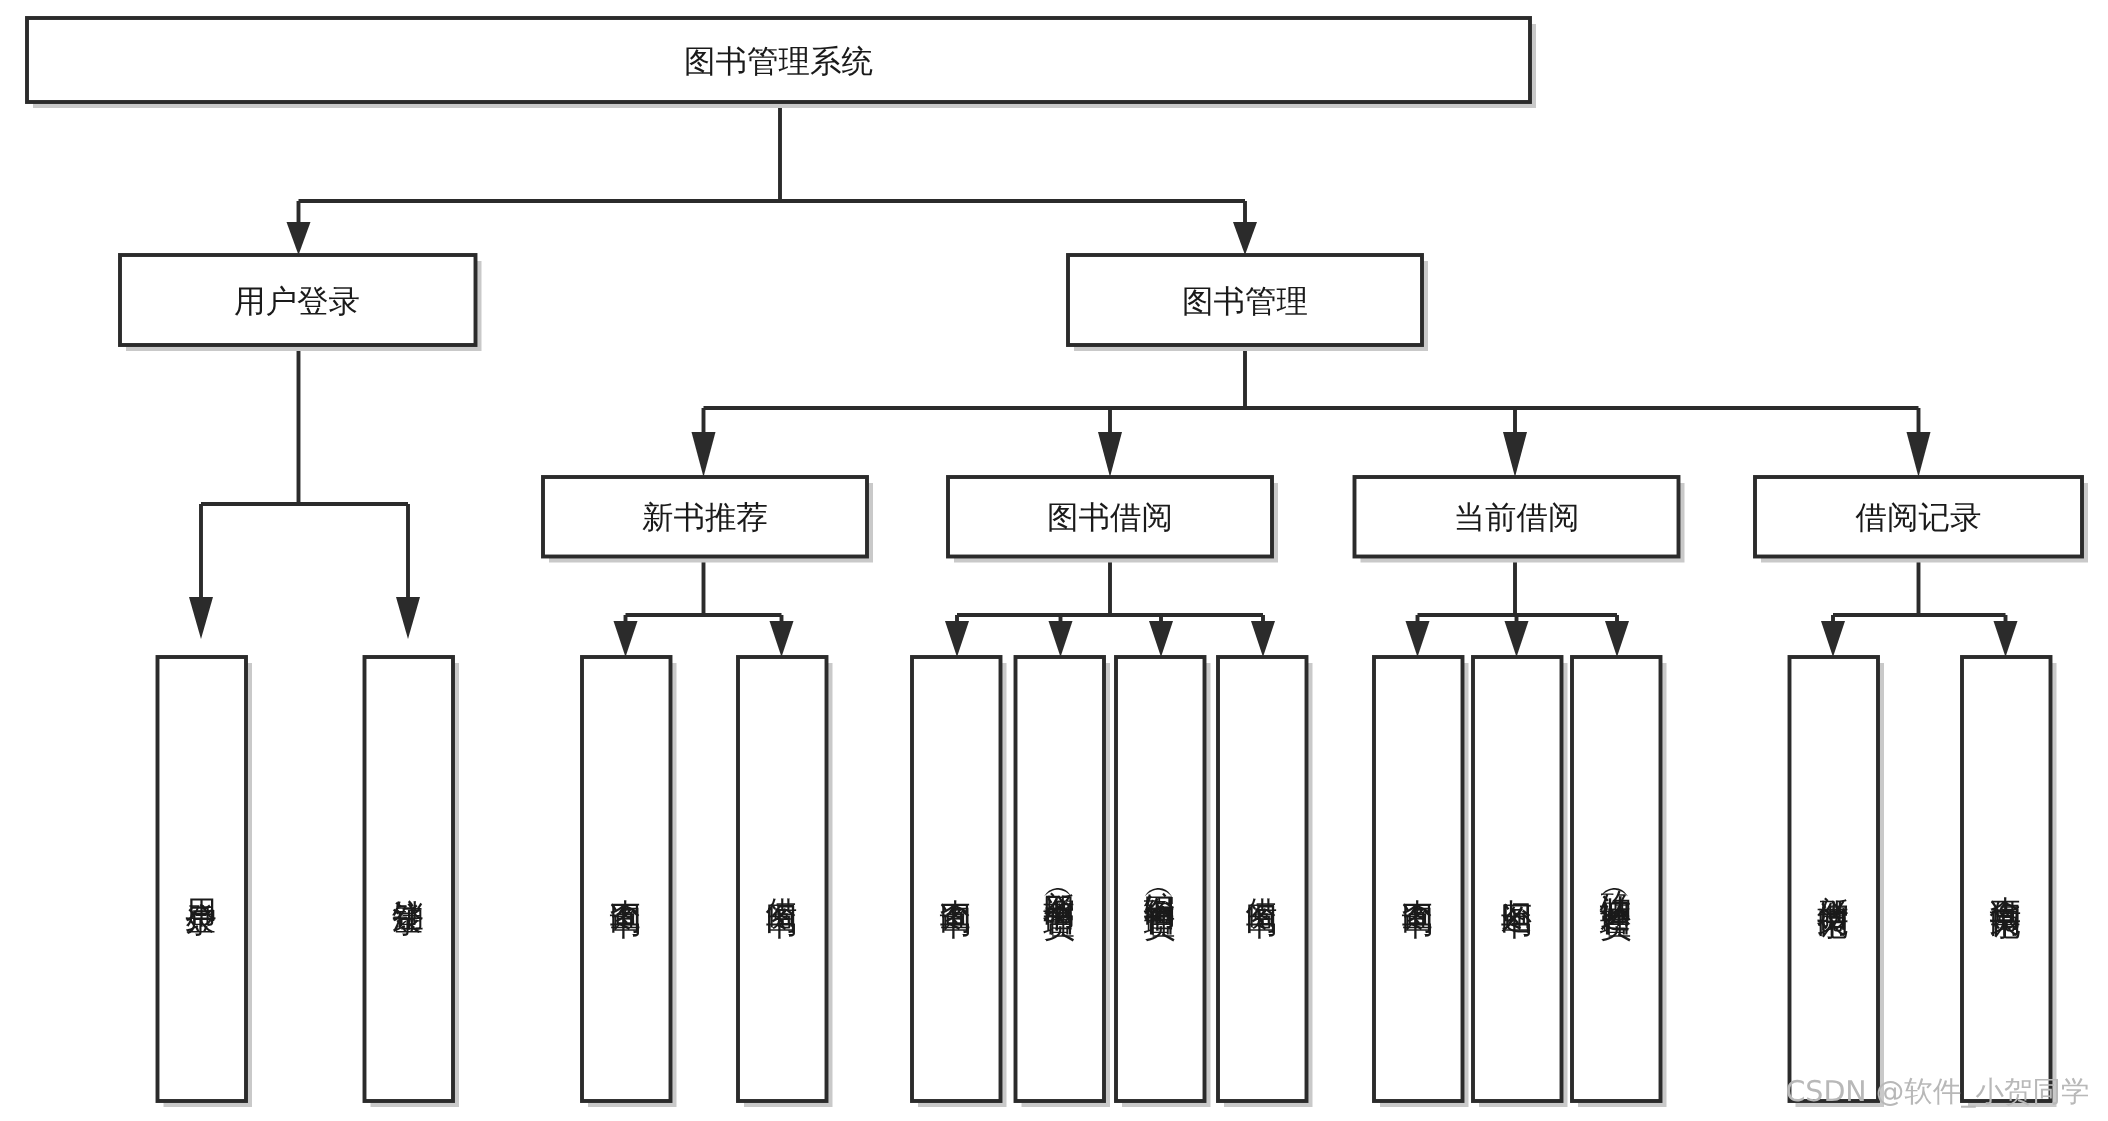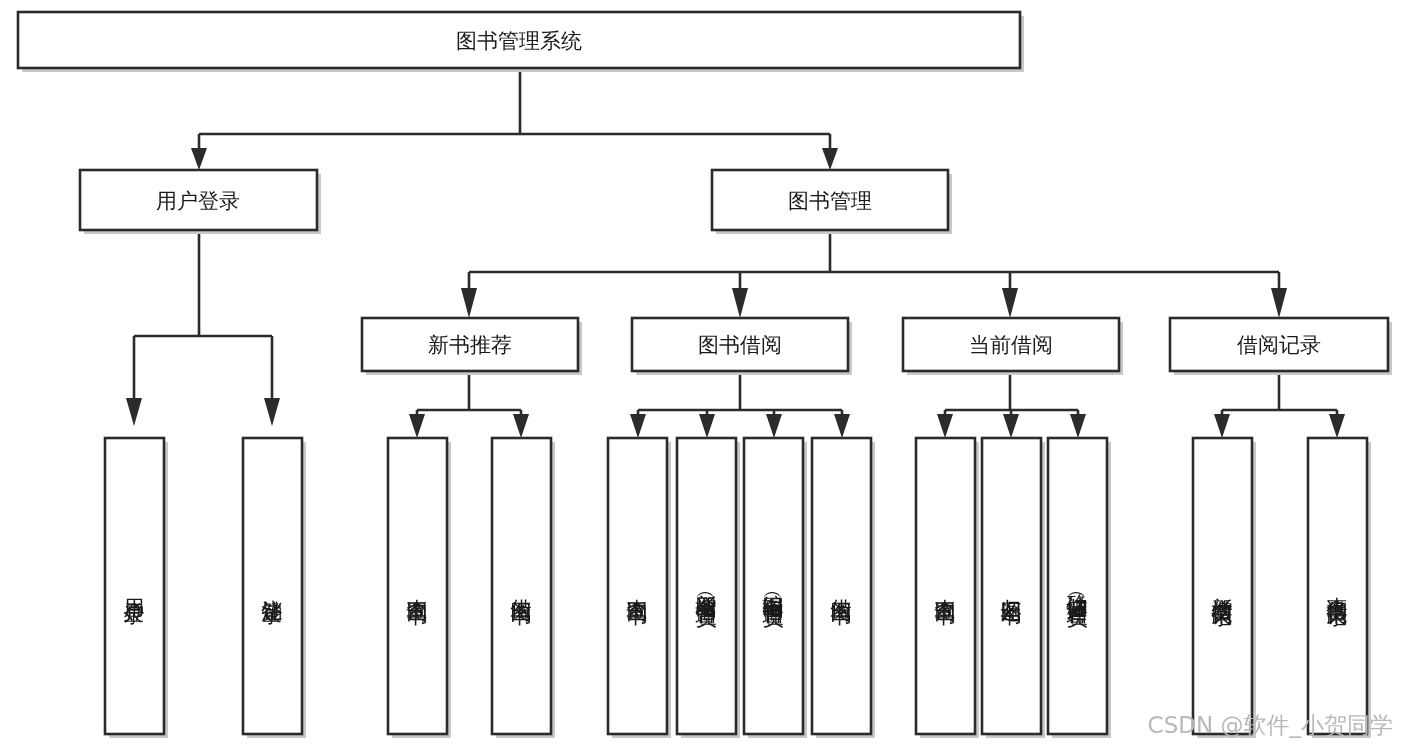--- a/index.html
+++ b/index.html
@@ -59,21 +59,21 @@
     font-size: 21px;
     writing-mode: vertical-rl;
     text-orientation: upright;
     letter-spacing: 2px;
   }
   .watermark-text {
     position: absolute;
     right: 12px;
     bottom: 6px;
     font-family: "DejaVu Sans", "Liberation Sans", sans-serif;
-    font-size: 23px;
+    font-size: 19px;
     color: #b8b8b8;
     white-space: nowrap;
     pointer-events: none;
     user-select: none;
   }
 </style>
 </head>
 <body>
 
 <div id="diagram-root">

